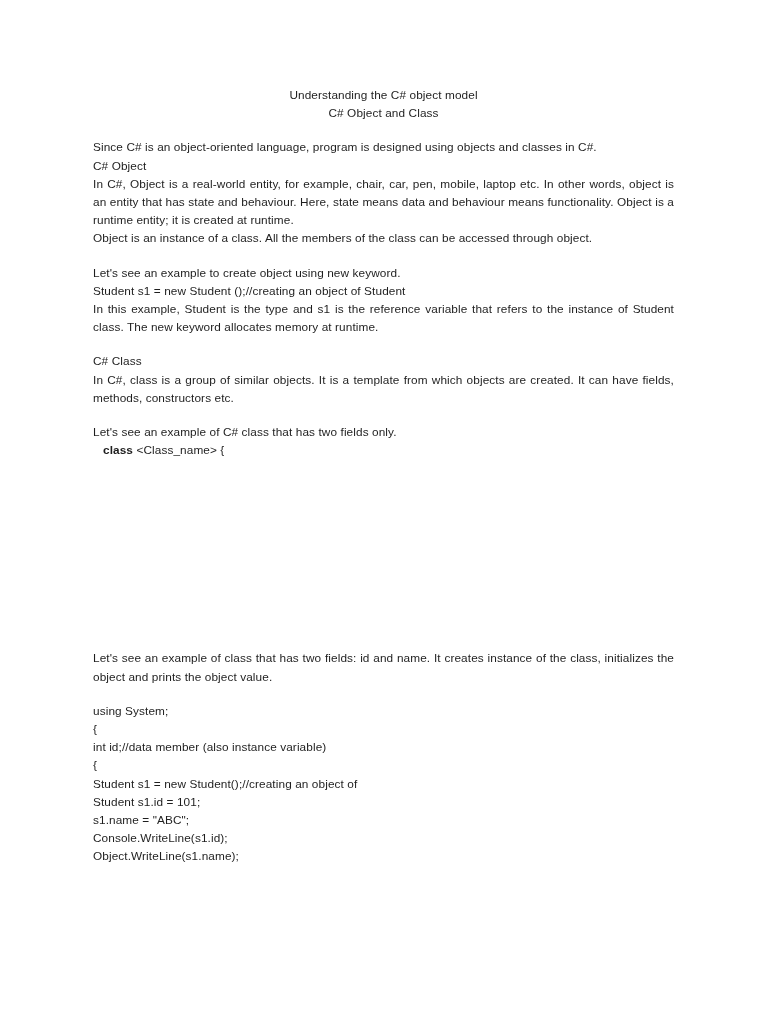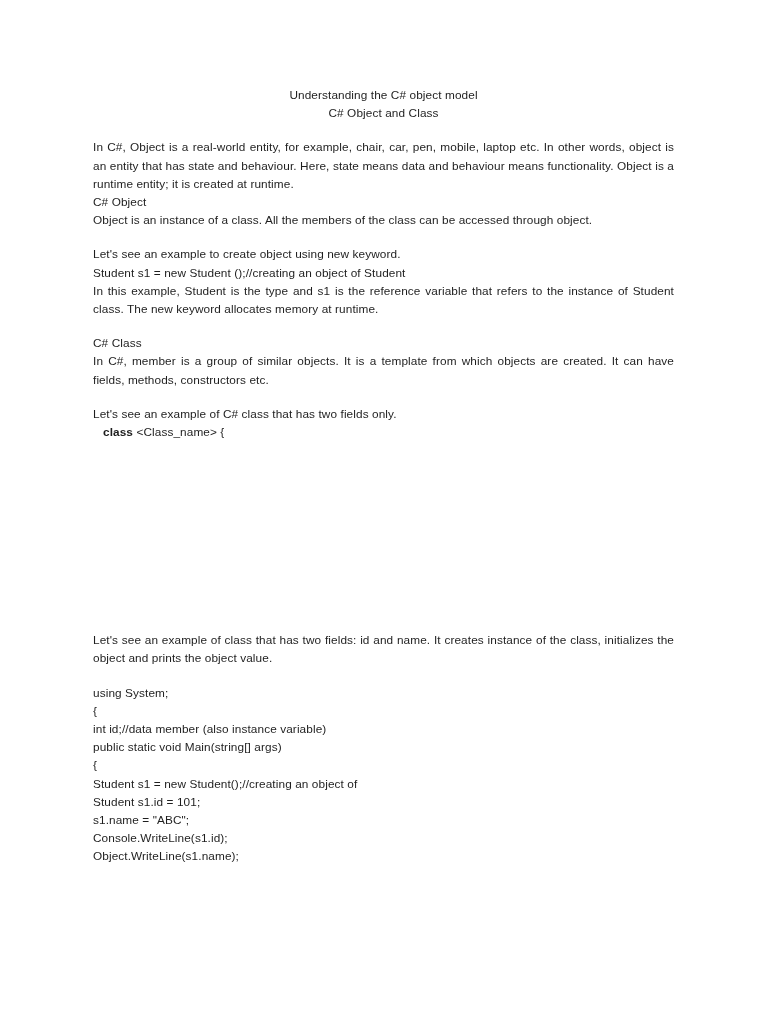--- a/index.html
+++ b/index.html
@@ -38,50 +38,50 @@
 </head>
 <body>
 
 <div class="page">
 
   <div class="line center">Understanding the C# object model</div>
   <div class="line center">C# Object and Class</div>
 
   <div class="sp"></div>
 
+  <div class="line">Since C# is an object-oriented language, program is designed using objects and classes in C#.</div>
+  <div class="line">C# Object</div>
   <div class="line just">In C#, Object is a real-world entity, for example, chair, car, pen, mobile, laptop etc. In other words, object is an entity that has state and behaviour. Here, state means data and behaviour means functionality. Object is a runtime entity; it is created at runtime.</div>
-  <div class="line">C# Object</div>
   <div class="line">Object is an instance of a class. All the members of the class can be accessed through object.</div>
 
   <div class="sp"></div>
 
   <div class="line">Let's see an example to create object using new keyword.</div>
   <div class="line">Student s1 = new Student ();//creating an object of Student</div>
   <div class="line just">In this example, Student is the type and s1 is the reference variable that refers to the instance of Student class. The new keyword allocates memory at runtime.</div>
 
   <div class="sp"></div>
 
   <div class="line">C# Class</div>
-  <div class="line just">In C#, member is a group of similar objects. It is a template from which objects are created. It can have fields, methods, constructors etc.</div>
+  <div class="line just">In C#, class is a group of similar objects. It is a template from which objects are created. It can have fields, methods, constructors etc.</div>
 
   <div class="sp"></div>
 
   <div class="line">Let's see an example of C# class that has two fields only.</div>
   <div class="line indent"><span class="b">class</span><span> &lt;Class_name&gt; {</span></div>
 
   <div class="sp-big"></div>
 
   <div class="line just">Let's see an example of class that has two fields: id and name. It creates instance of the class, initializes the object and prints the object value.</div>
 
   <div class="sp"></div>
 
   <div class="line">using System;</div>
   <div class="line">{</div>
   <div class="line">int id;//data member (also instance variable)</div>
-  <div class="line">public static void Main(string[] args)</div>
   <div class="line">{</div>
   <div class="line">Student s1 = new Student();//creating an object of</div>
   <div class="line">Student s1.id = 101;</div>
   <div class="line">s1.name = "ABC";</div>
   <div class="line">Console.WriteLine(s1.id);</div>
   <div class="line">Object.WriteLine(s1.name);</div>
 
 </div>
 
 </body></html>

